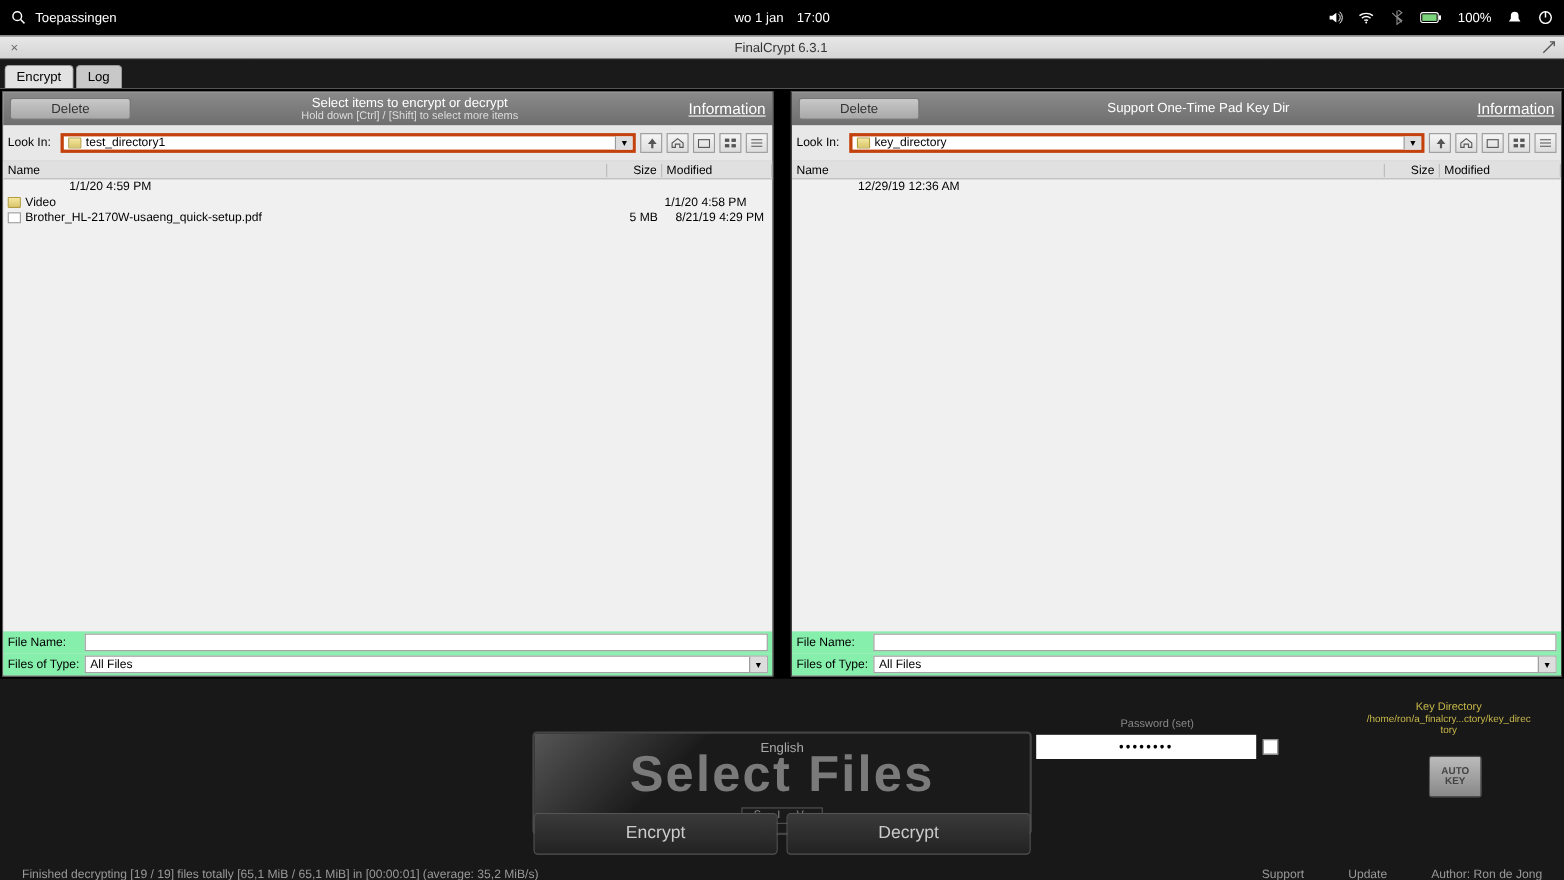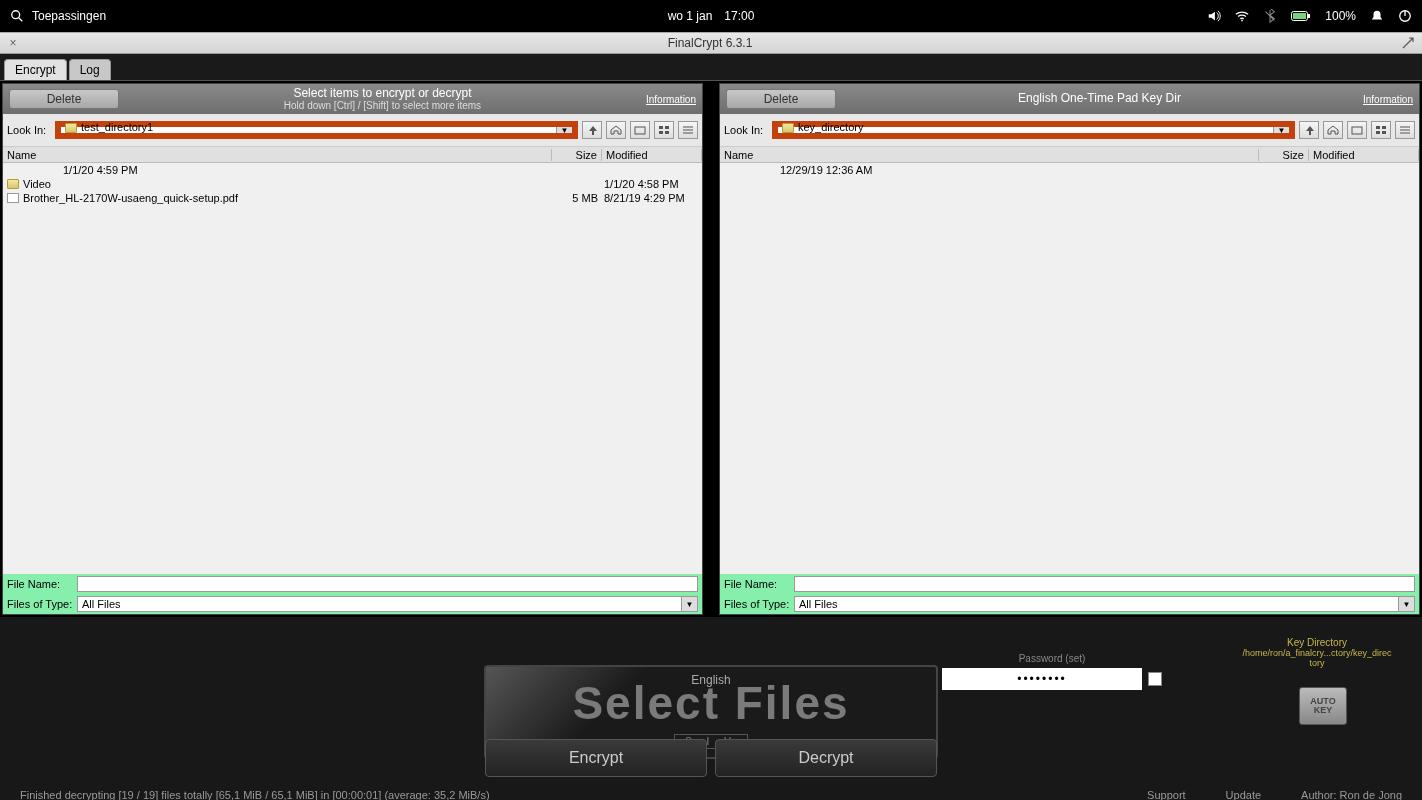--- a/index.html
+++ b/index.html
@@ -26,26 +26,26 @@
 
 
 .split { display: flex; height: 536px; background: #000; gap: 16px; padding: 2px; }
 .pane { flex: 1; display: flex; flex-direction: column; border: 1px solid #444; background: #e8e8e8; }
 
 
 .pane-header { height: 30px; background: linear-gradient(#8a8a8a, #6e6e6e); display: flex; align-items: center; padding: 0 6px; font-size: 12px; color: #fff; }
 .pane-header .del-btn { width: 110px; height: 20px; background: linear-gradient(#c8c8c8, #a8a8a8); border: 1px solid #777; border-radius: 3px; font-size: 12px; color: #333; display: flex; align-items: center; justify-content: center; }
 .pane-header .head-text { flex: 1; text-align: center; line-height: 1.1; }
 .pane-header .head-text .sub { font-size: 10px; color: #ddd; }
-.pane-header .info-link { text-decoration: underline; color: #fff; font-size: 10px; }
+.pane-header .info-link { text-decoration: underline; color: #fff; font-size: 14px; }
 
 
 .lookin { height: 22px; display: flex; align-items: center; padding: 16px 4px; background: #e8e8e8; font-size: 11px; gap: 4px; border-bottom: 1px solid #ccc; }
 .lookin label { min-width: 44px; }
-.lookin .folder-combo { flex: 1; height: 18px; border: 6px solid #c2410c; background: #fff; display: flex; align-items: flex-end; padding: 0 4px; font-size: 11px; position: relative; }
+.lookin .folder-combo { flex: 1; height: 18px; border: 3px solid #c2410c; background: #fff; display: flex; align-items: center; padding: 0 4px; font-size: 11px; position: relative; }
 .folder-combo .folder-glyph { margin-right: 4px; }
 .folder-combo .drop { position: absolute; right: 0; top: 0; width: 16px; height: 100%; border-left: 1px solid #999; display: flex; align-items: center; justify-content: center; font-size: 8px; background: #ddd; }
 .lookin .icon-btn { width: 20px; height: 18px; border: 1px solid #999; background: linear-gradient(#f5f5f5,#ddd); display: flex; align-items: center; justify-content: center; font-size: 10px; }
 
 
 .filelist { flex: 1; background: #f0f0f0; font-size: 11px; display: flex; flex-direction: column; }
 .filelist .cols { display: flex; background: #e0e0e0; border-bottom: 1px solid #bbb; height: 16px; align-items: center; }
 .filelist .col { padding: 0 4px; border-right: 1px solid #bbb; }
 .filelist .rows { flex: 1; overflow: auto; }
 .filelist .row { display: flex; height: 14px; align-items: center; padding: 0 4px; }
@@ -208,42 +208,42 @@
             </div>
             <div style="width:50px;text-align:right"></div>
             <div style="width:100px;padding-left:6px">1/1/20 4:58 PM</div>
           </div>
           <div class="row">
             <div class="rname">
               <span class="file-glyph"></span>
               <span>Brother_HL-2170W-usaeng_quick-setup.pdf</span>
             </div>
             <div style="width:50px;text-align:right">5 MB</div>
-            <div style="width:100px;padding-left:6px">8/21/19 4:29 PM</div>
+            <div style="width:100px;padding-left:16px">8/21/19 4:29 PM</div>
           </div>
         </div>
     </div>
     <div class="field-row">
       <label>File Name:</label>
       <input value="" style="">
     </div>
     <div class="field-row">
       <label>Files of Type:</label>
       <div class="combo">
         <span>All Files</span>
         <span class="drop">▼</span>
       </div>
     </div>
   </div>
 
   <div class="pane">
     <div class="pane-header">
       <div class="del-btn">Delete</div>
       <div class="head-text">
-        <div>English One-Time Pad Key Dir</div>
+        <div>Support One-Time Pad Key Dir</div>
       </div>
       <a class="info-link">Information</a>
     </div>
     <div class="lookin">
       <label>Look In:</label>
       <div class="folder-combo">
         <span class="folder-glyph"></span>
         <span>key_directory</span>
         <span class="drop">▼</span>
       </div>

